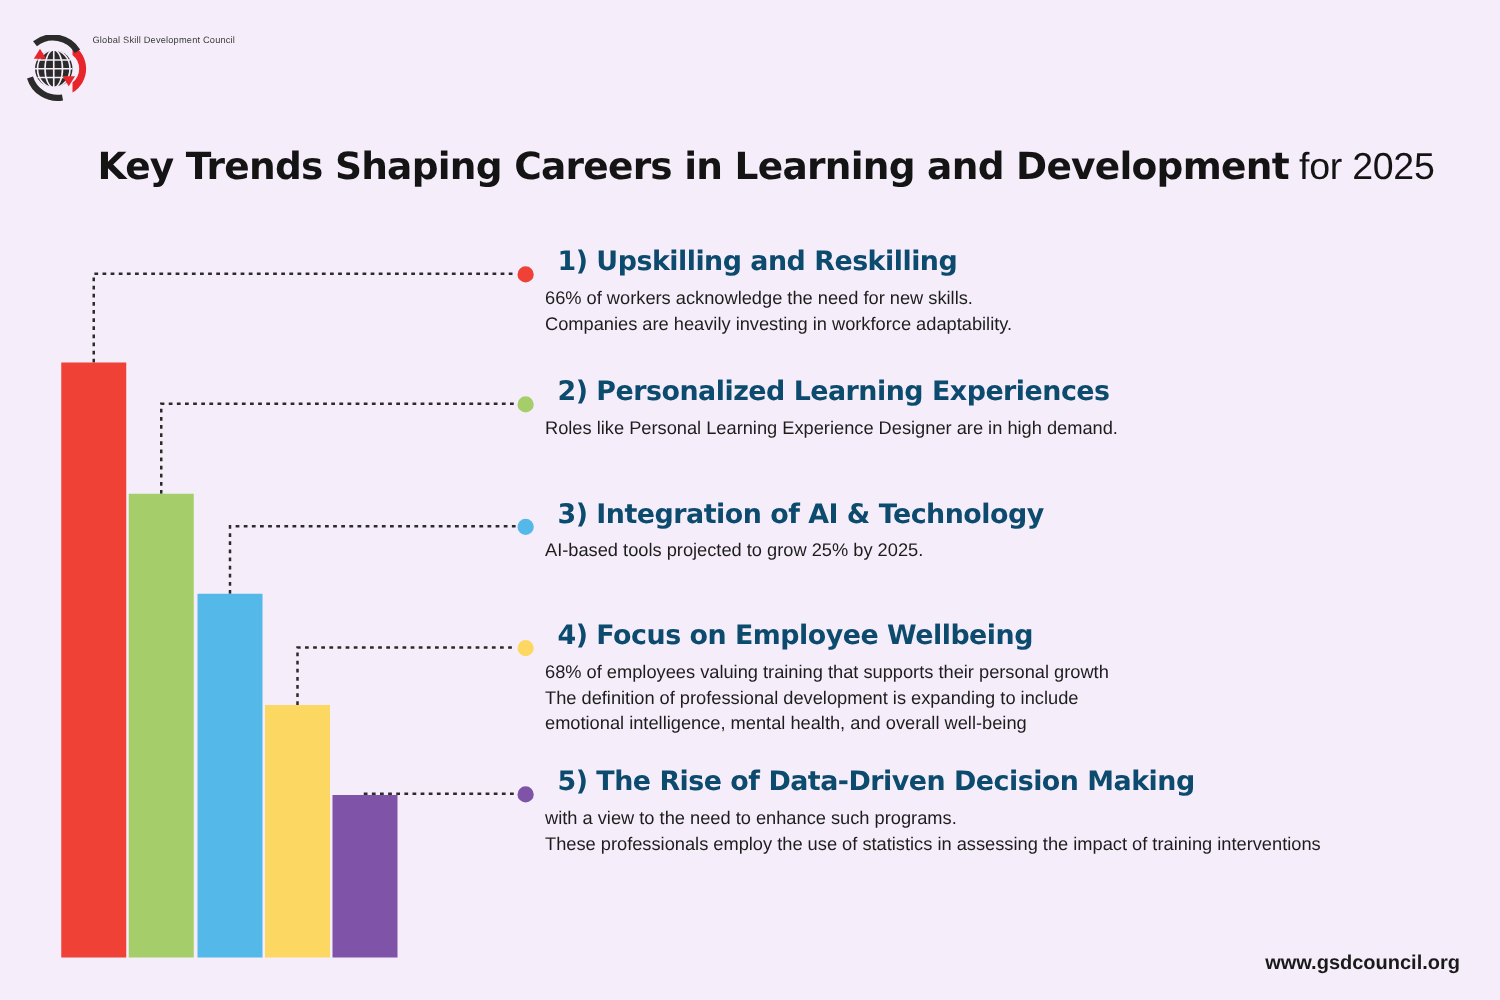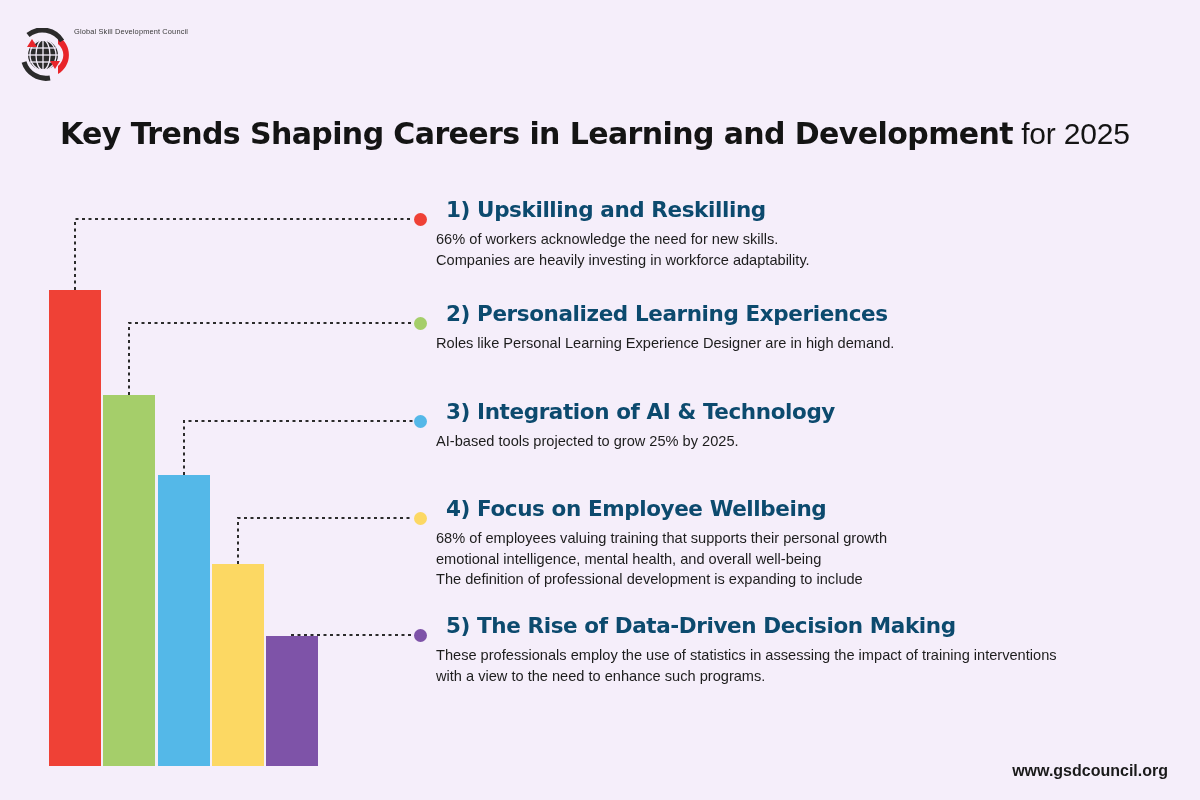--- a/index.html
+++ b/index.html
@@ -49,21 +49,21 @@
     font-size: 7.4px;
     letter-spacing: 0.15px;
     color: #3A3A3A;
     margin-top: 1px;
     white-space: nowrap;
   }
 
   
   #headline {
     position: absolute;
-    left: 60px;
+    left: 78px;
     top: 116px;
     white-space: nowrap;
     text-align: center;
   }
   #headline .h-strong {
     font-family: "DejaVu Sans", sans-serif;
     font-weight: bold;
     font-size: 30px;
     letter-spacing: -0.6px;
     color: #141414;
@@ -206,27 +206,27 @@
       <div class="trend-head">3) Integration of AI &amp; Technology</div>
       <div class="trend-body">
         <div>AI-based tools projected to grow 25% by 2025.</div>
       </div>
     </div>
     <div class="trend" style="top: 512px;">
       <span class="trend-dot" style="background: rgb(252, 216, 99); top: 0px;"></span>
       <div class="trend-head">4) Focus on Employee Wellbeing</div>
       <div class="trend-body">
         <div>68% of employees valuing training that supports their personal growth</div>
+        <div>The definition of professional development is expanding to include</div>
         <div>emotional intelligence, mental health, and overall well-being</div>
-        <div>The definition of professional development is expanding to include</div>
       </div>
     </div>
     <div class="trend" style="top: 629px;">
       <span class="trend-dot" style="background: rgb(126, 83, 168); top: 0px;"></span>
       <div class="trend-head">5) The Rise of Data-Driven Decision Making</div>
       <div class="trend-body">
+        <div>with a view to the need to enhance such programs.</div>
         <div>These professionals employ the use of statistics in assessing the impact of training interventions</div>
-        <div>with a view to the need to enhance such programs.</div>
       </div>
     </div>
   </div>
 
 <div id="footer-url">www.gsdcouncil.org</div>
 
 </body></html>

